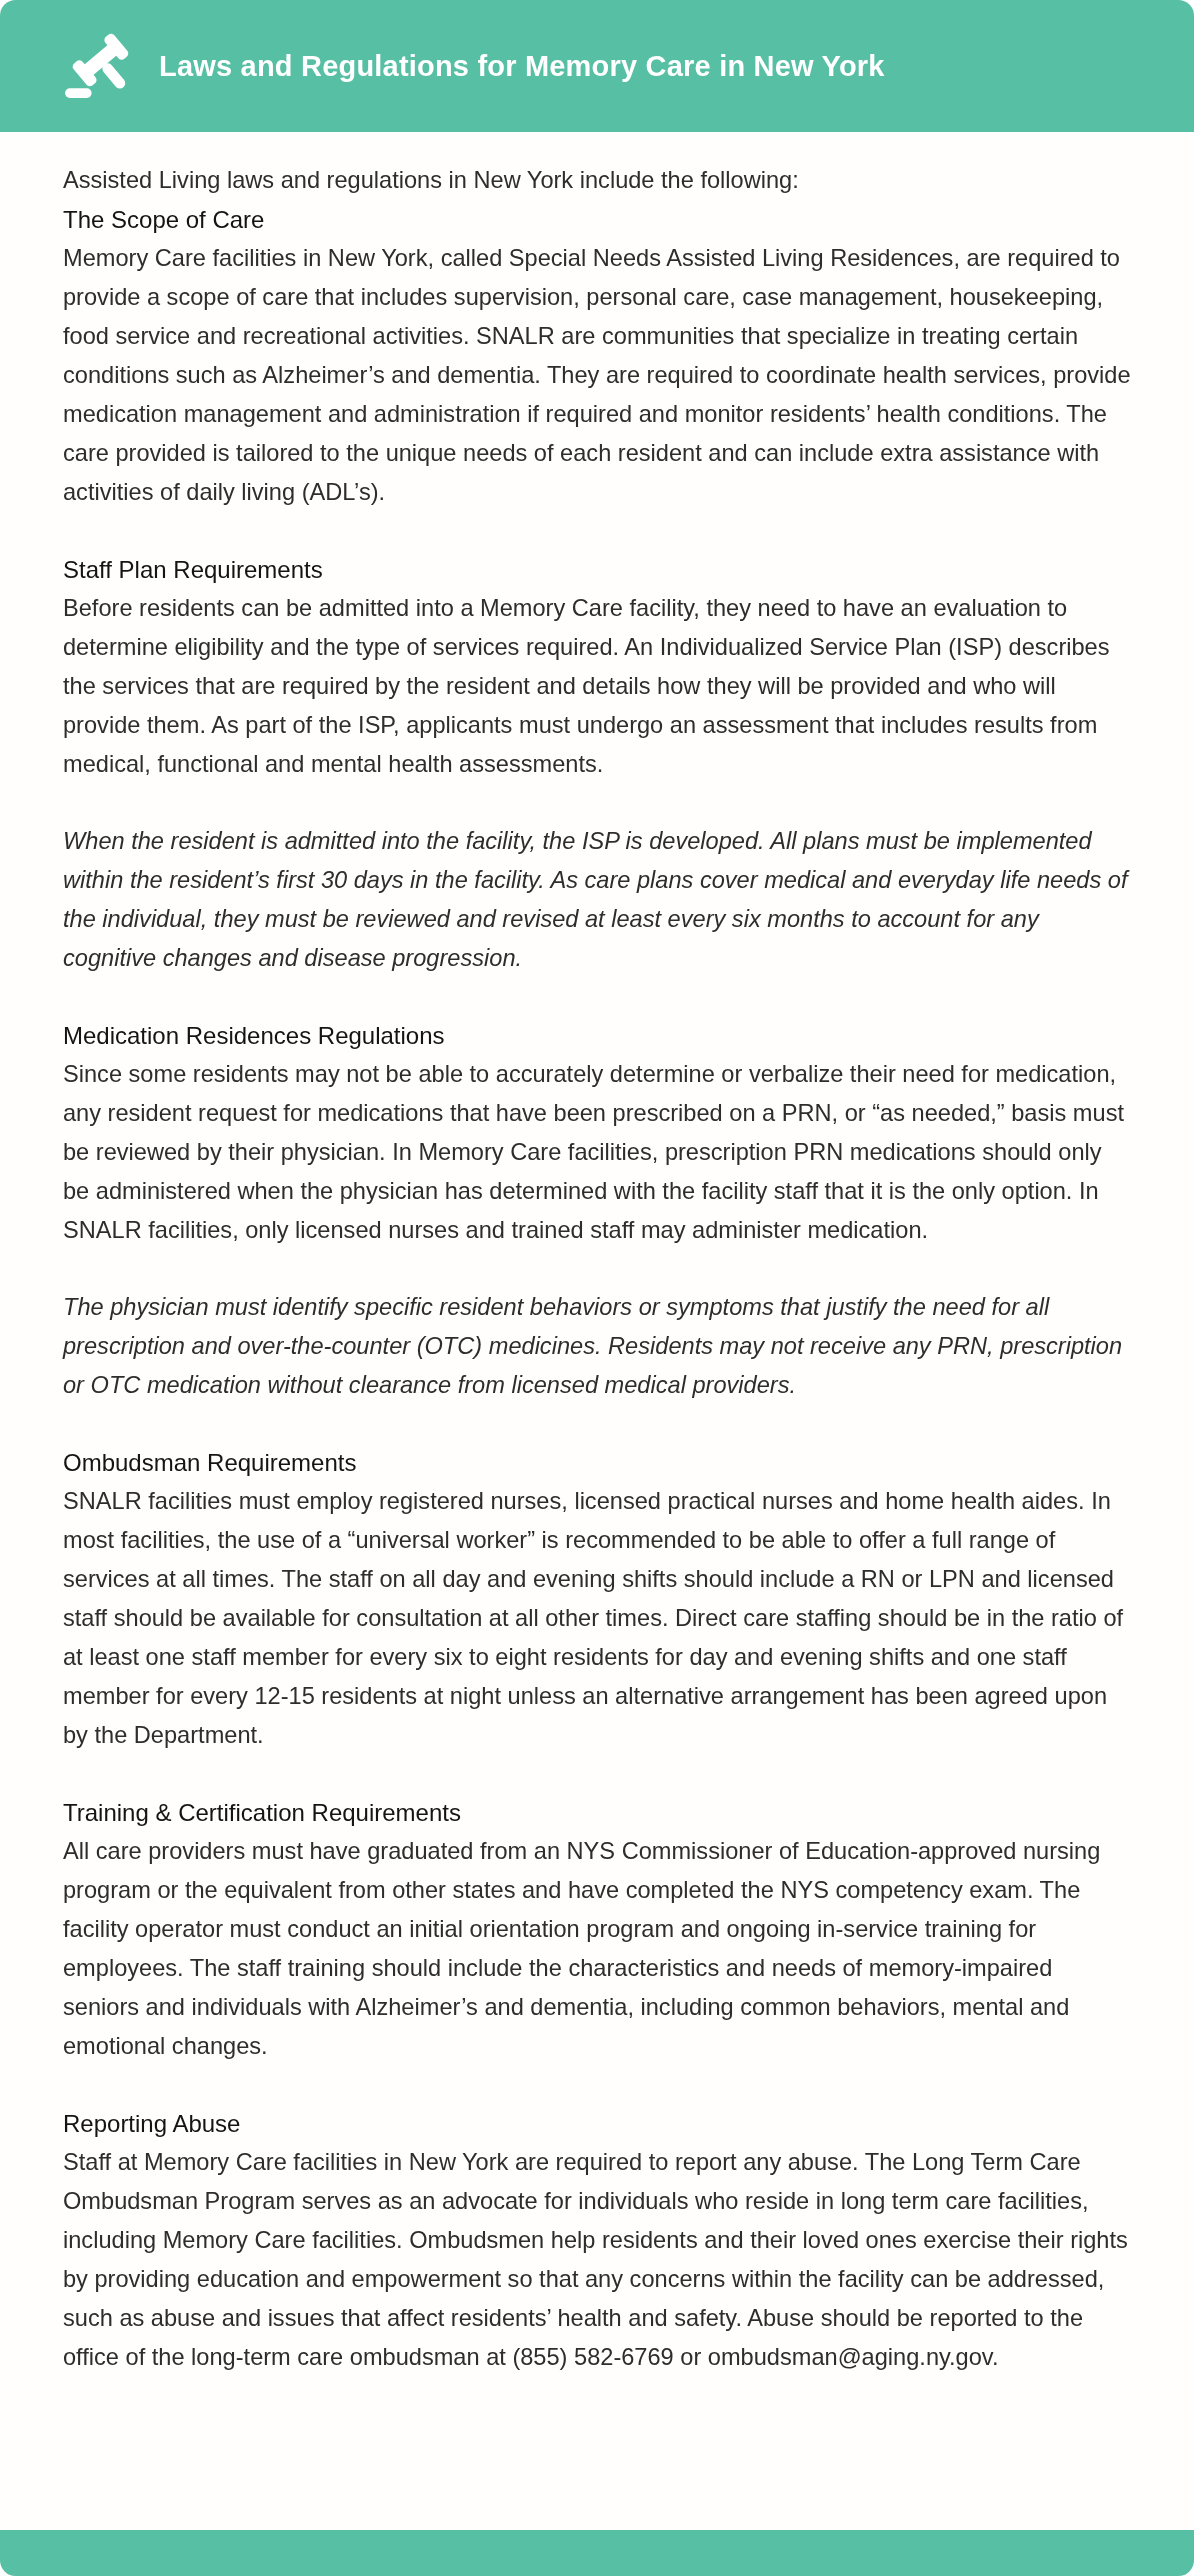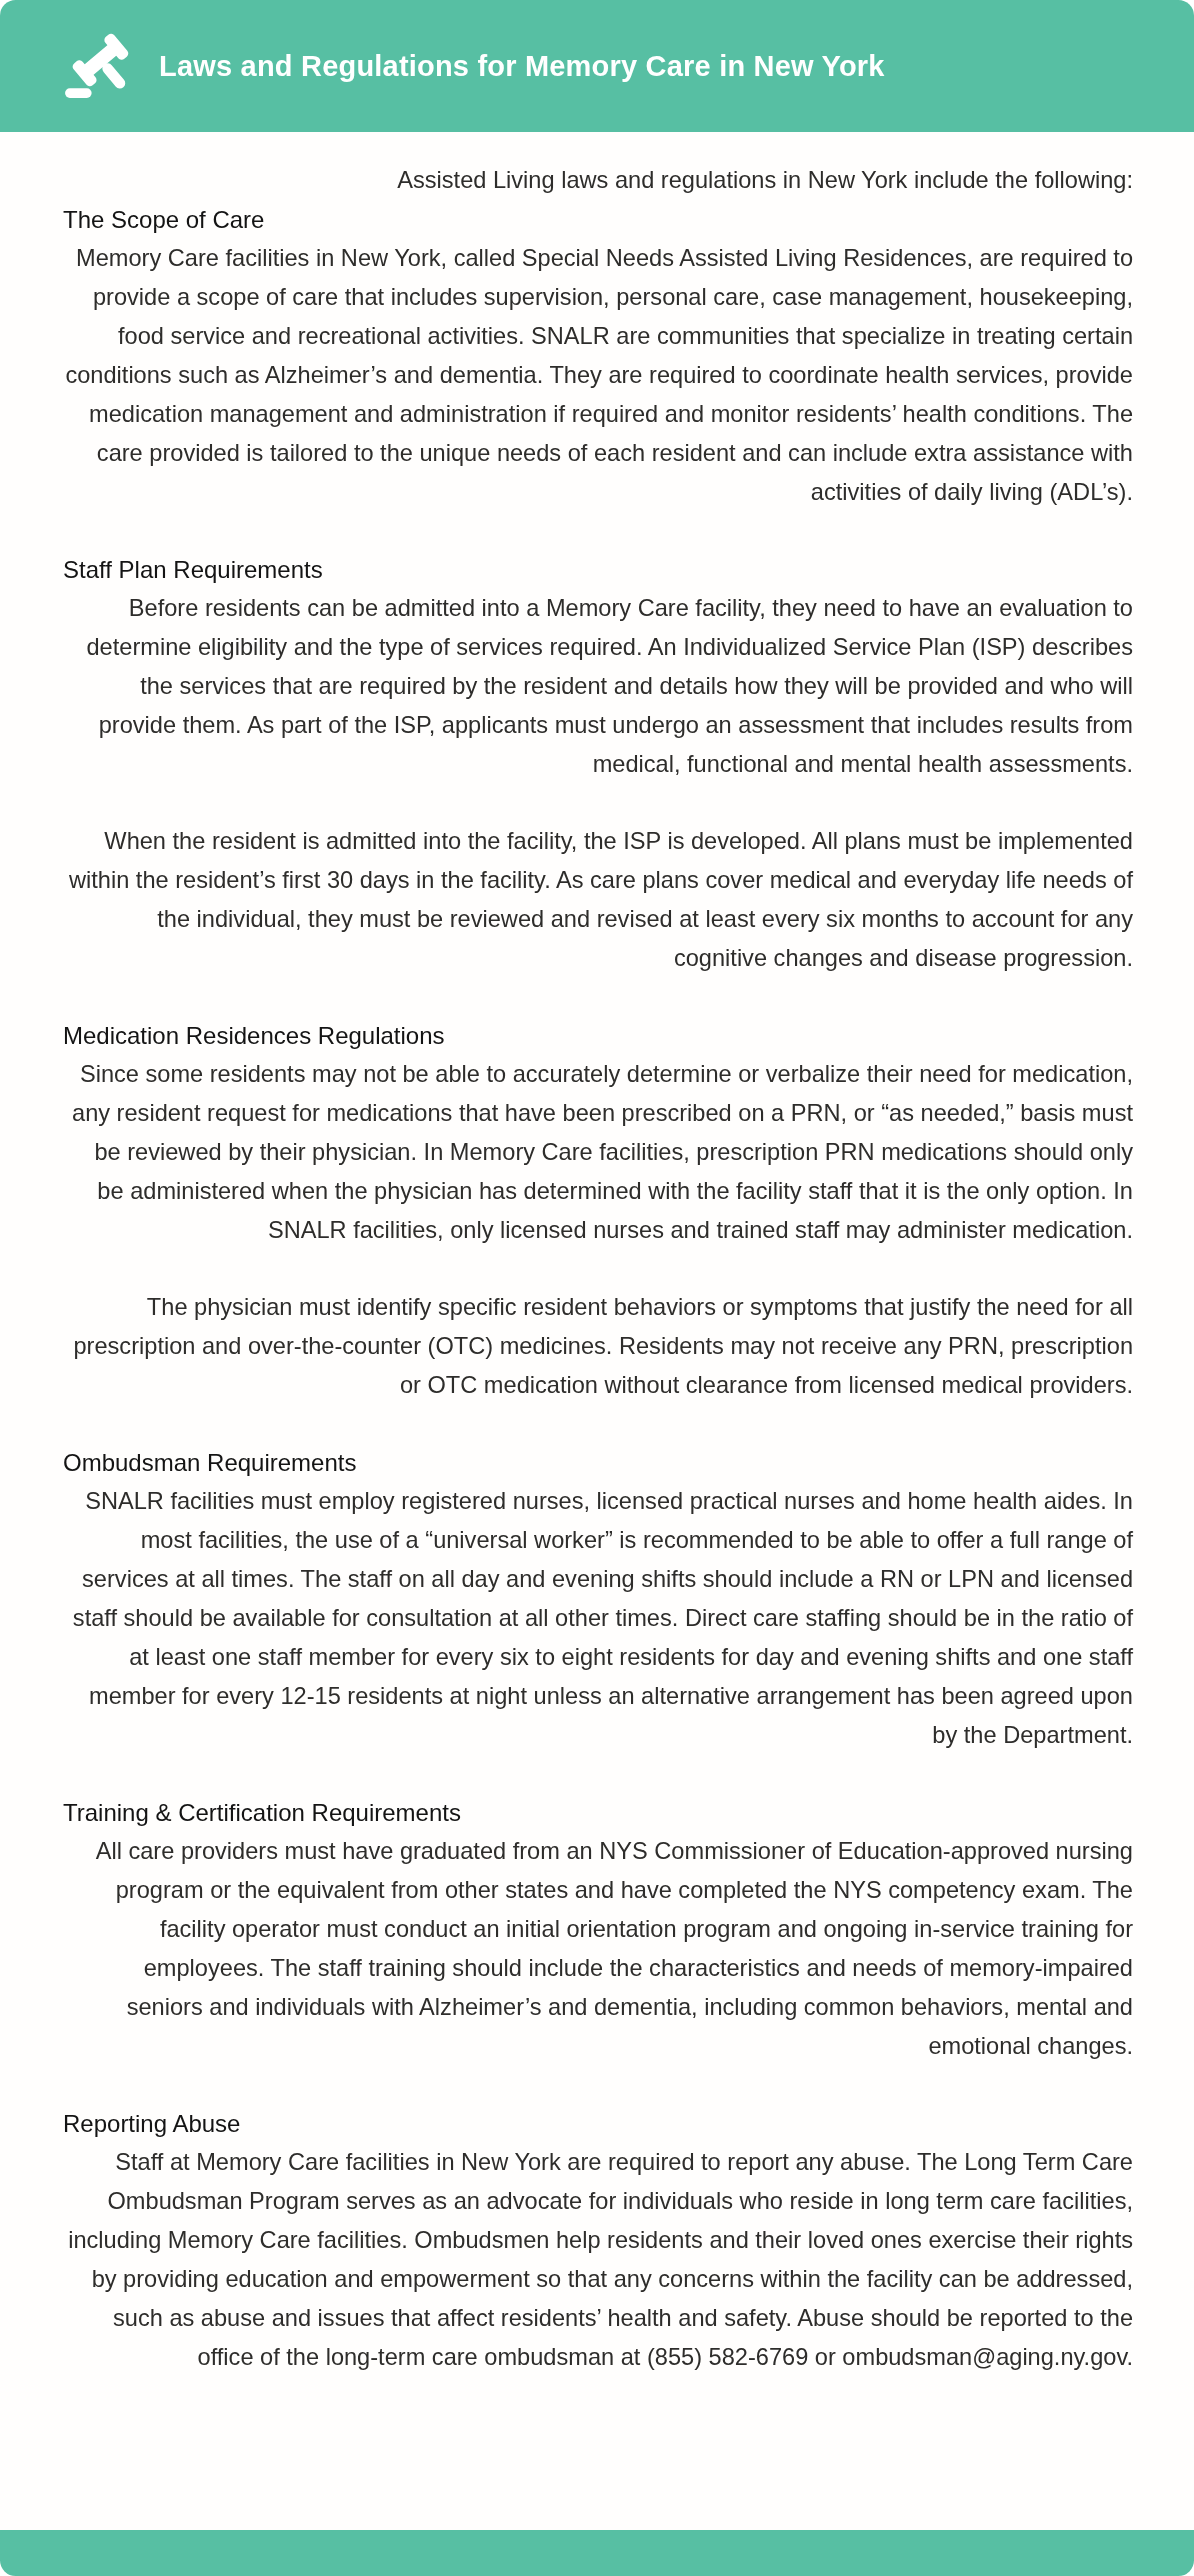--- a/index.html
+++ b/index.html
@@ -31,29 +31,29 @@
     letter-spacing:0.2px;
     white-space:nowrap;
   }
 
   .content {
     flex:1 1 auto; overflow:hidden;
     padding:29px 61px 0 63px;
     color:#2e2d2b;
     font-size:23.6px; line-height:39px;
   }
-  .content p { margin:0;text-align:right; }
+  .content p { margin:0; }
   .intro { margin-bottom:38px; }
   .section { margin-bottom:38px; }
   .section h2 {
     margin:0;
     font-size:24px; line-height:39px; font-weight:400;
     color:#141414;
   }
-  .section p + p { margin-top:38px; }
+  .section p + p { margin-top:38px;font-style:italic; }
 
   .footer-bar { height:46px; flex:0 0 auto; background:#57bfa3; }
 </style>
 </head>
 <body>
 
 <div class="page">
 
   <header class="banner">
     <span class="icon-wrap">

